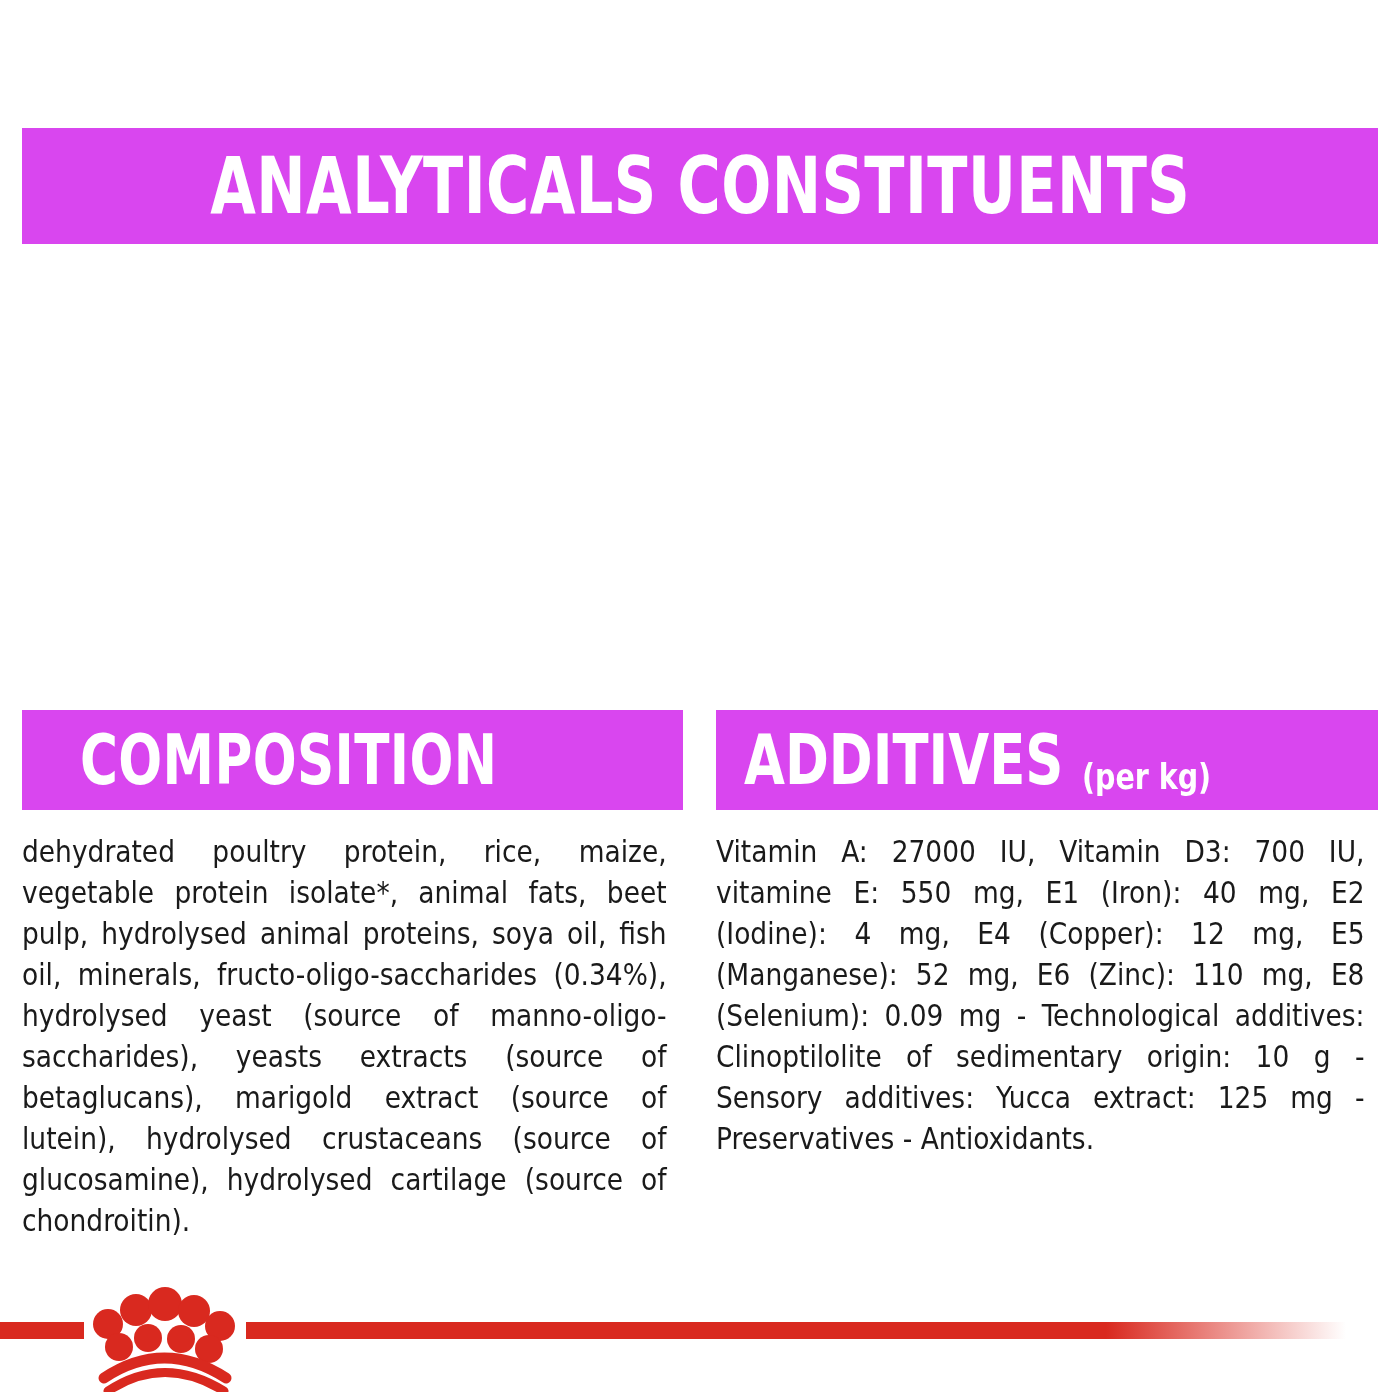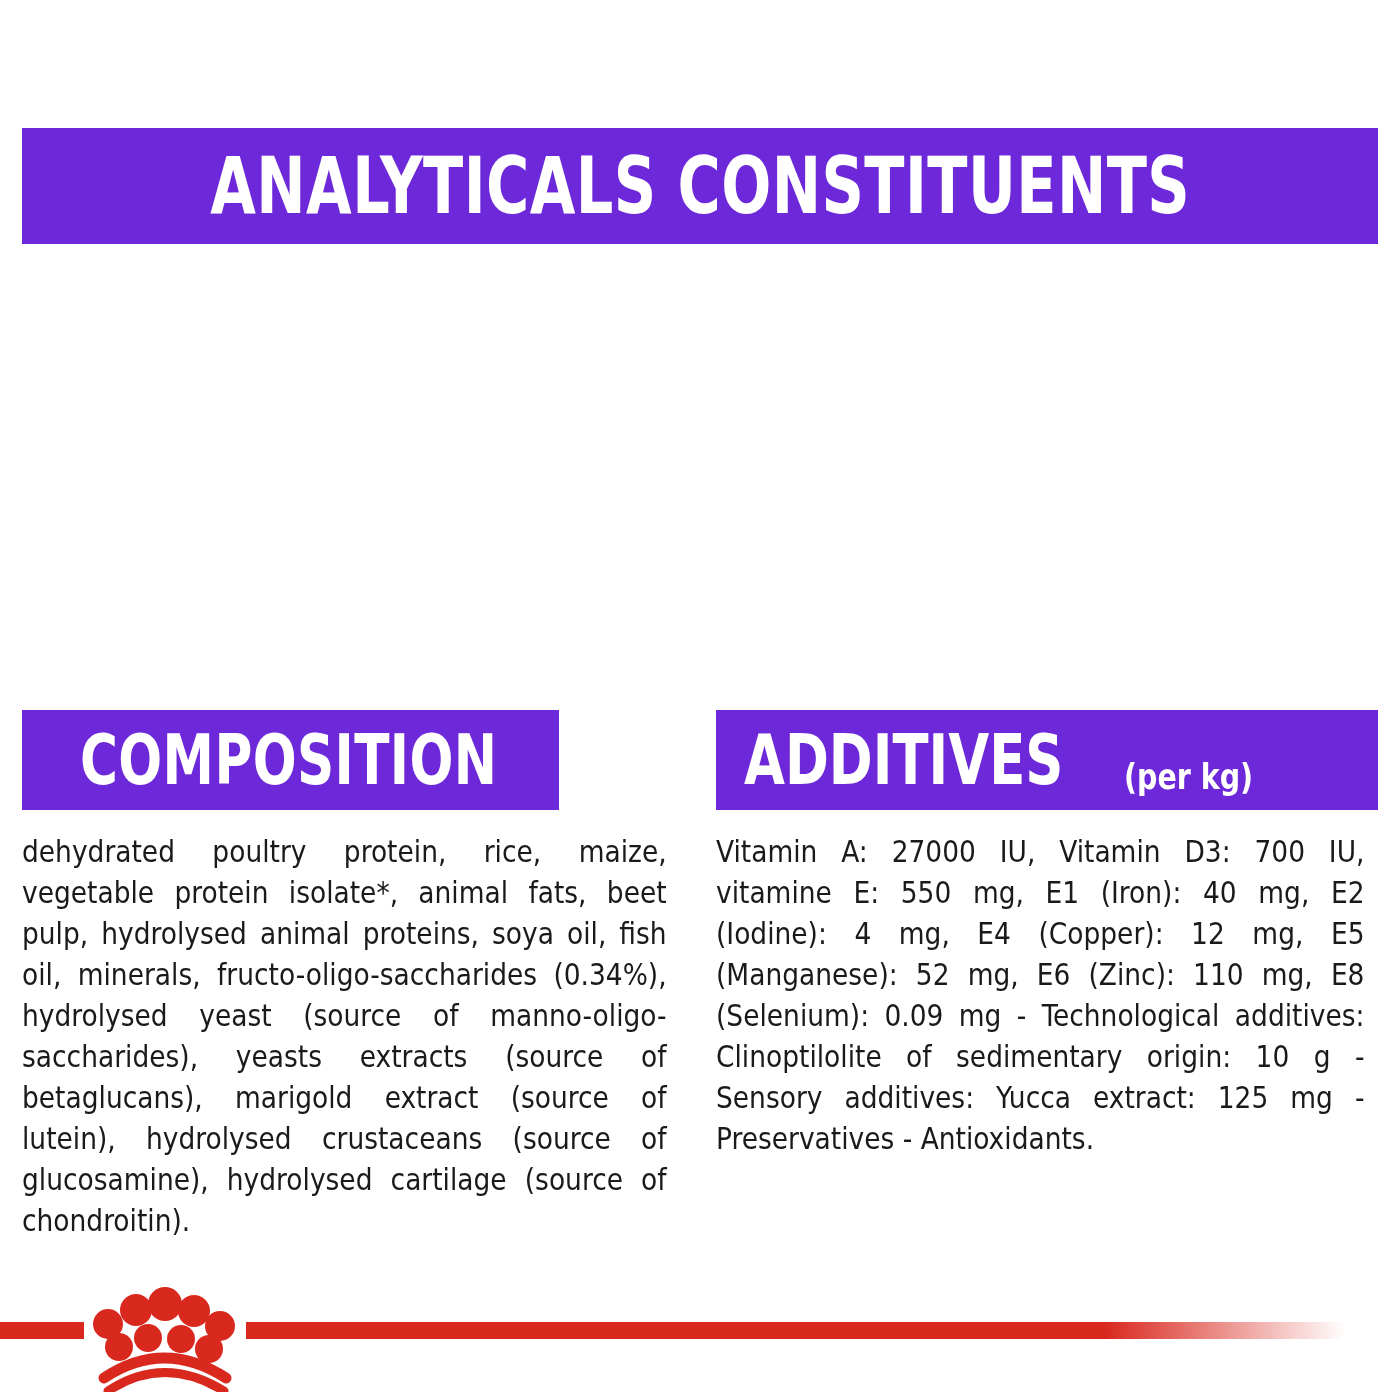--- a/index.html
+++ b/index.html
@@ -15,21 +15,21 @@
   .page {
     position: relative;
     width: 1400px;
     height: 1400px;
     background: #ffffff;
   }
 
   
   .banner {
     position: absolute;
-    background: #6d28d9;
+    background: #d946ef;
     display: flex;
     align-items: center;
   }
 
   .banner-title {
     color: #ffffff;
     font-family: "DejaVu Sans Condensed", "Liberation Sans Narrow", "Liberation Sans", sans-serif;
     font-weight: 700;
     letter-spacing: 0.5px;
     white-space: nowrap;
@@ -49,21 +49,21 @@
     font-size: 78px;
     line-height: 1;
     transform: scaleX(0.84);
     transform-origin: center center;
   }
 
   
   #composition-banner {
     left: 22px;
     top: 710px;
-    width: 537px;
+    width: 661px;
     height: 100px;
     padding-left: 58px;
   }
   #composition-banner .banner-title { font-size: 70px; line-height: 1; }
 
   
   #additives-banner {
     left: 716px;
     top: 710px;
     width: 662px;
@@ -86,21 +86,21 @@
     font-weight: 700;
     font-size: 36px;
     line-height: 1;
     white-space: nowrap;
     margin-left: -42px;
     margin-top: 14px;
     transform: scaleX(0.88);
     transform-origin: left center;
   }
   #additives-banner { align-items: center; }
-  .additives-inner { display: flex; align-items: flex-end; gap: 42px; }
+  .additives-inner { display: flex; align-items: flex-end; }
 
   
   #nutrition-chart {
     position: absolute;
     left: 0;
     top: 280px;
     width: 1400px;
     height: 260px;
   }
 

